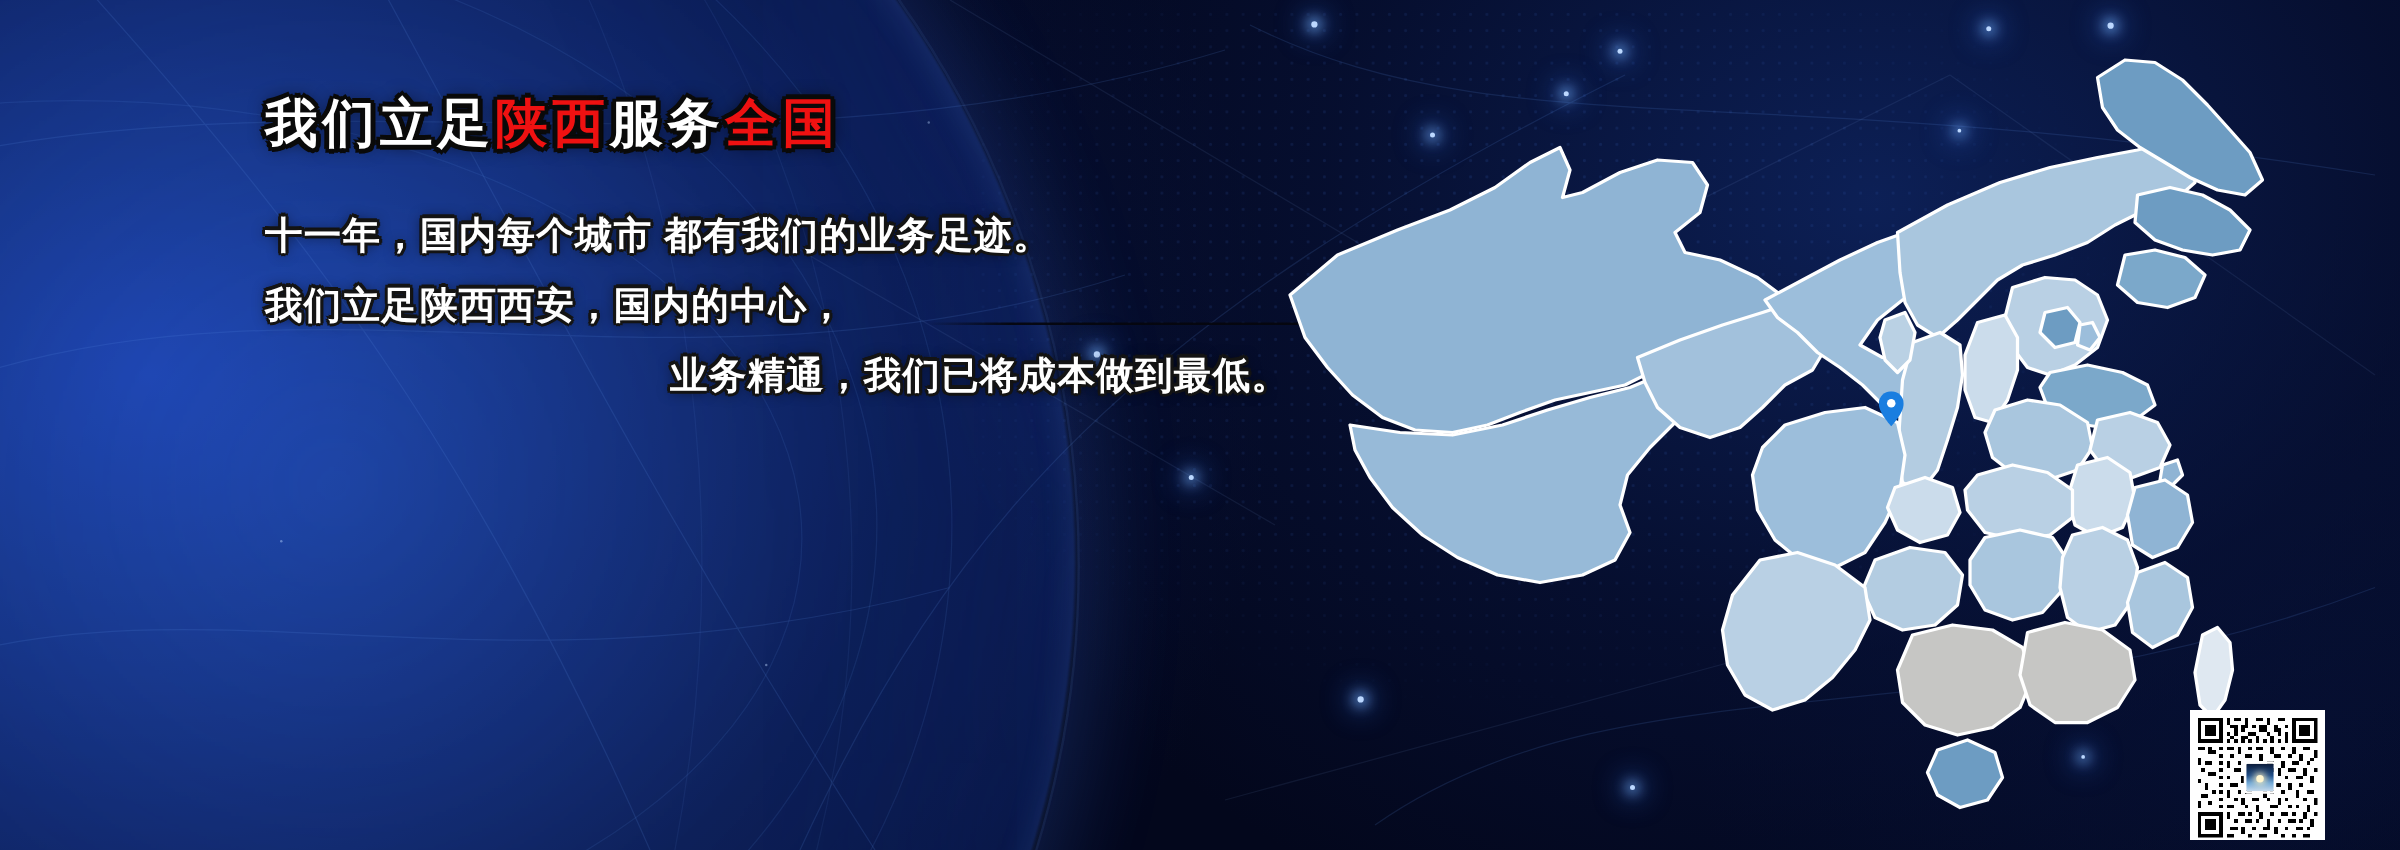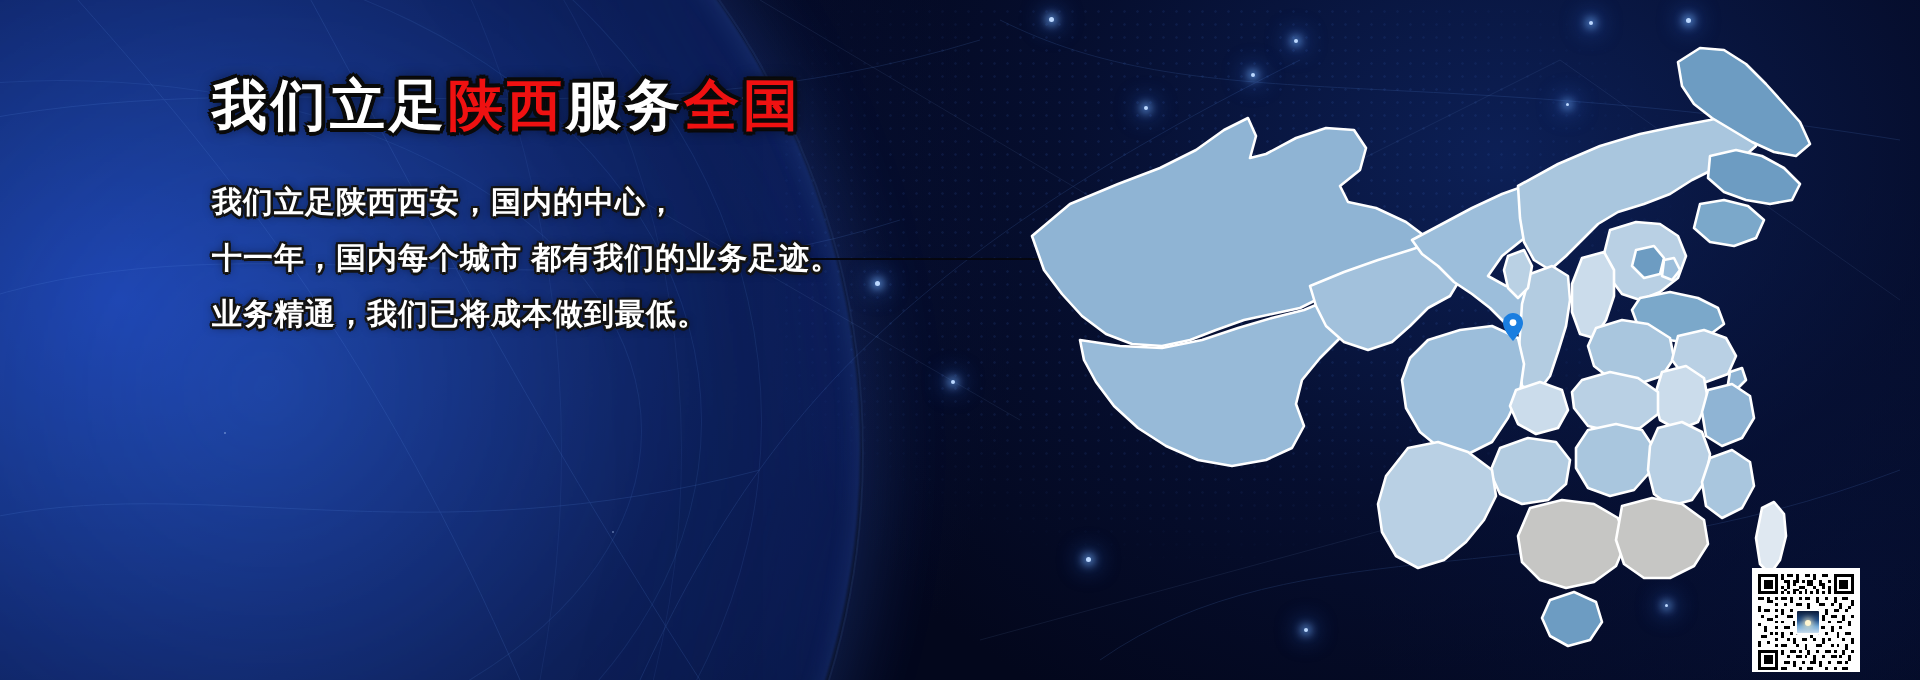--- a/index.html
+++ b/index.html
@@ -114,21 +114,21 @@
   }
 
   
   .copy {
     position: absolute;
     left: 212px;
     top: 78px;
     width: 820px;
   }
   .headline {
-    font-size: 55px;
+    font-size: 42px;
     font-weight: bold;
     line-height: 1.0;
     letter-spacing: 4px;
     white-space: nowrap;
     margin: 0 0 0 0;
     text-shadow:
       -3px -3px 0 #0a0a0a,  3px -3px 0 #0a0a0a,
       -3px  3px 0 #0a0a0a,  3px  3px 0 #0a0a0a,
       -4px  0   0 #0a0a0a,  4px  0   0 #0a0a0a,
        0   -4px 0 #0a0a0a,  0    4px 0 #0a0a0a,
@@ -148,21 +148,21 @@
     letter-spacing: 1px;
     white-space: nowrap;
     margin-bottom: 26px;
     text-shadow:
       -2px -2px 0 #141414,  2px -2px 0 #141414,
       -2px  2px 0 #141414,  2px  2px 0 #141414,
       -2.5px 0 0 #141414,  2.5px 0 0 #141414,
        0 -2.5px 0 #141414,  0 2.5px 0 #141414,
        0 0 10px rgba(0,0,0,0.85);
   }
-  .sub-line:last-child { margin-bottom: 0; }
+  .sub-line:last-child { margin-bottom: 0; text-align: right; }
 
   
   .map-wrap {
     position: absolute;
     left: 1010px;
     top: 8px;
     width: 900px;
     height: 672px;
   }
   .map-wrap svg { display: block; width: 100%; height: 100%; }
@@ -268,22 +268,22 @@
   <div class="star" style="left:742px;top:97px;width:2px;height:2px;opacity:.4;"></div>
   <div class="star" style="left:1458px;top:268px;width:2px;height:2px;opacity:.5;"></div>
 
   <div class="hairline"></div>
 
   <div class="copy">
     <div class="headline">
       <span class="w">我们立足</span><span class="r">陕西</span><span class="w">服务</span><span class="r">全国</span>
     </div>
     <div class="sub">
+      <div class="sub-line">十一年，国内每个城市 都有我们的业务足迹。</div>
       <div class="sub-line">我们立足陕西西安，国内的中心，</div>
-      <div class="sub-line">十一年，国内每个城市 都有我们的业务足迹。</div>
       <div class="sub-line">业务精通，我们已将成本做到最低。</div>
     </div>
   </div>
 
   <div class="map-wrap">
     <svg viewBox="0 0 900 672" preserveAspectRatio="xMidYMid meet">
       <g stroke="#ffffff" stroke-width="2.6" stroke-linejoin="round">
 
         <path fill="#8fb4d4" d="M22,228 L60,196 L108,176 L150,160 L186,142 L214,122 L238,110 L246,128 L240,150 L256,146 L286,130 L316,120 L344,122 L356,140 L350,162 L330,178 L338,194 L366,200 L396,214 L420,232 L404,248 L370,256 L340,268 L318,286 L290,300 L262,306 L234,312 L206,322 L180,332 L152,338 L122,336 L96,326 L72,308 L52,286 L34,262 Z"></path>
 

